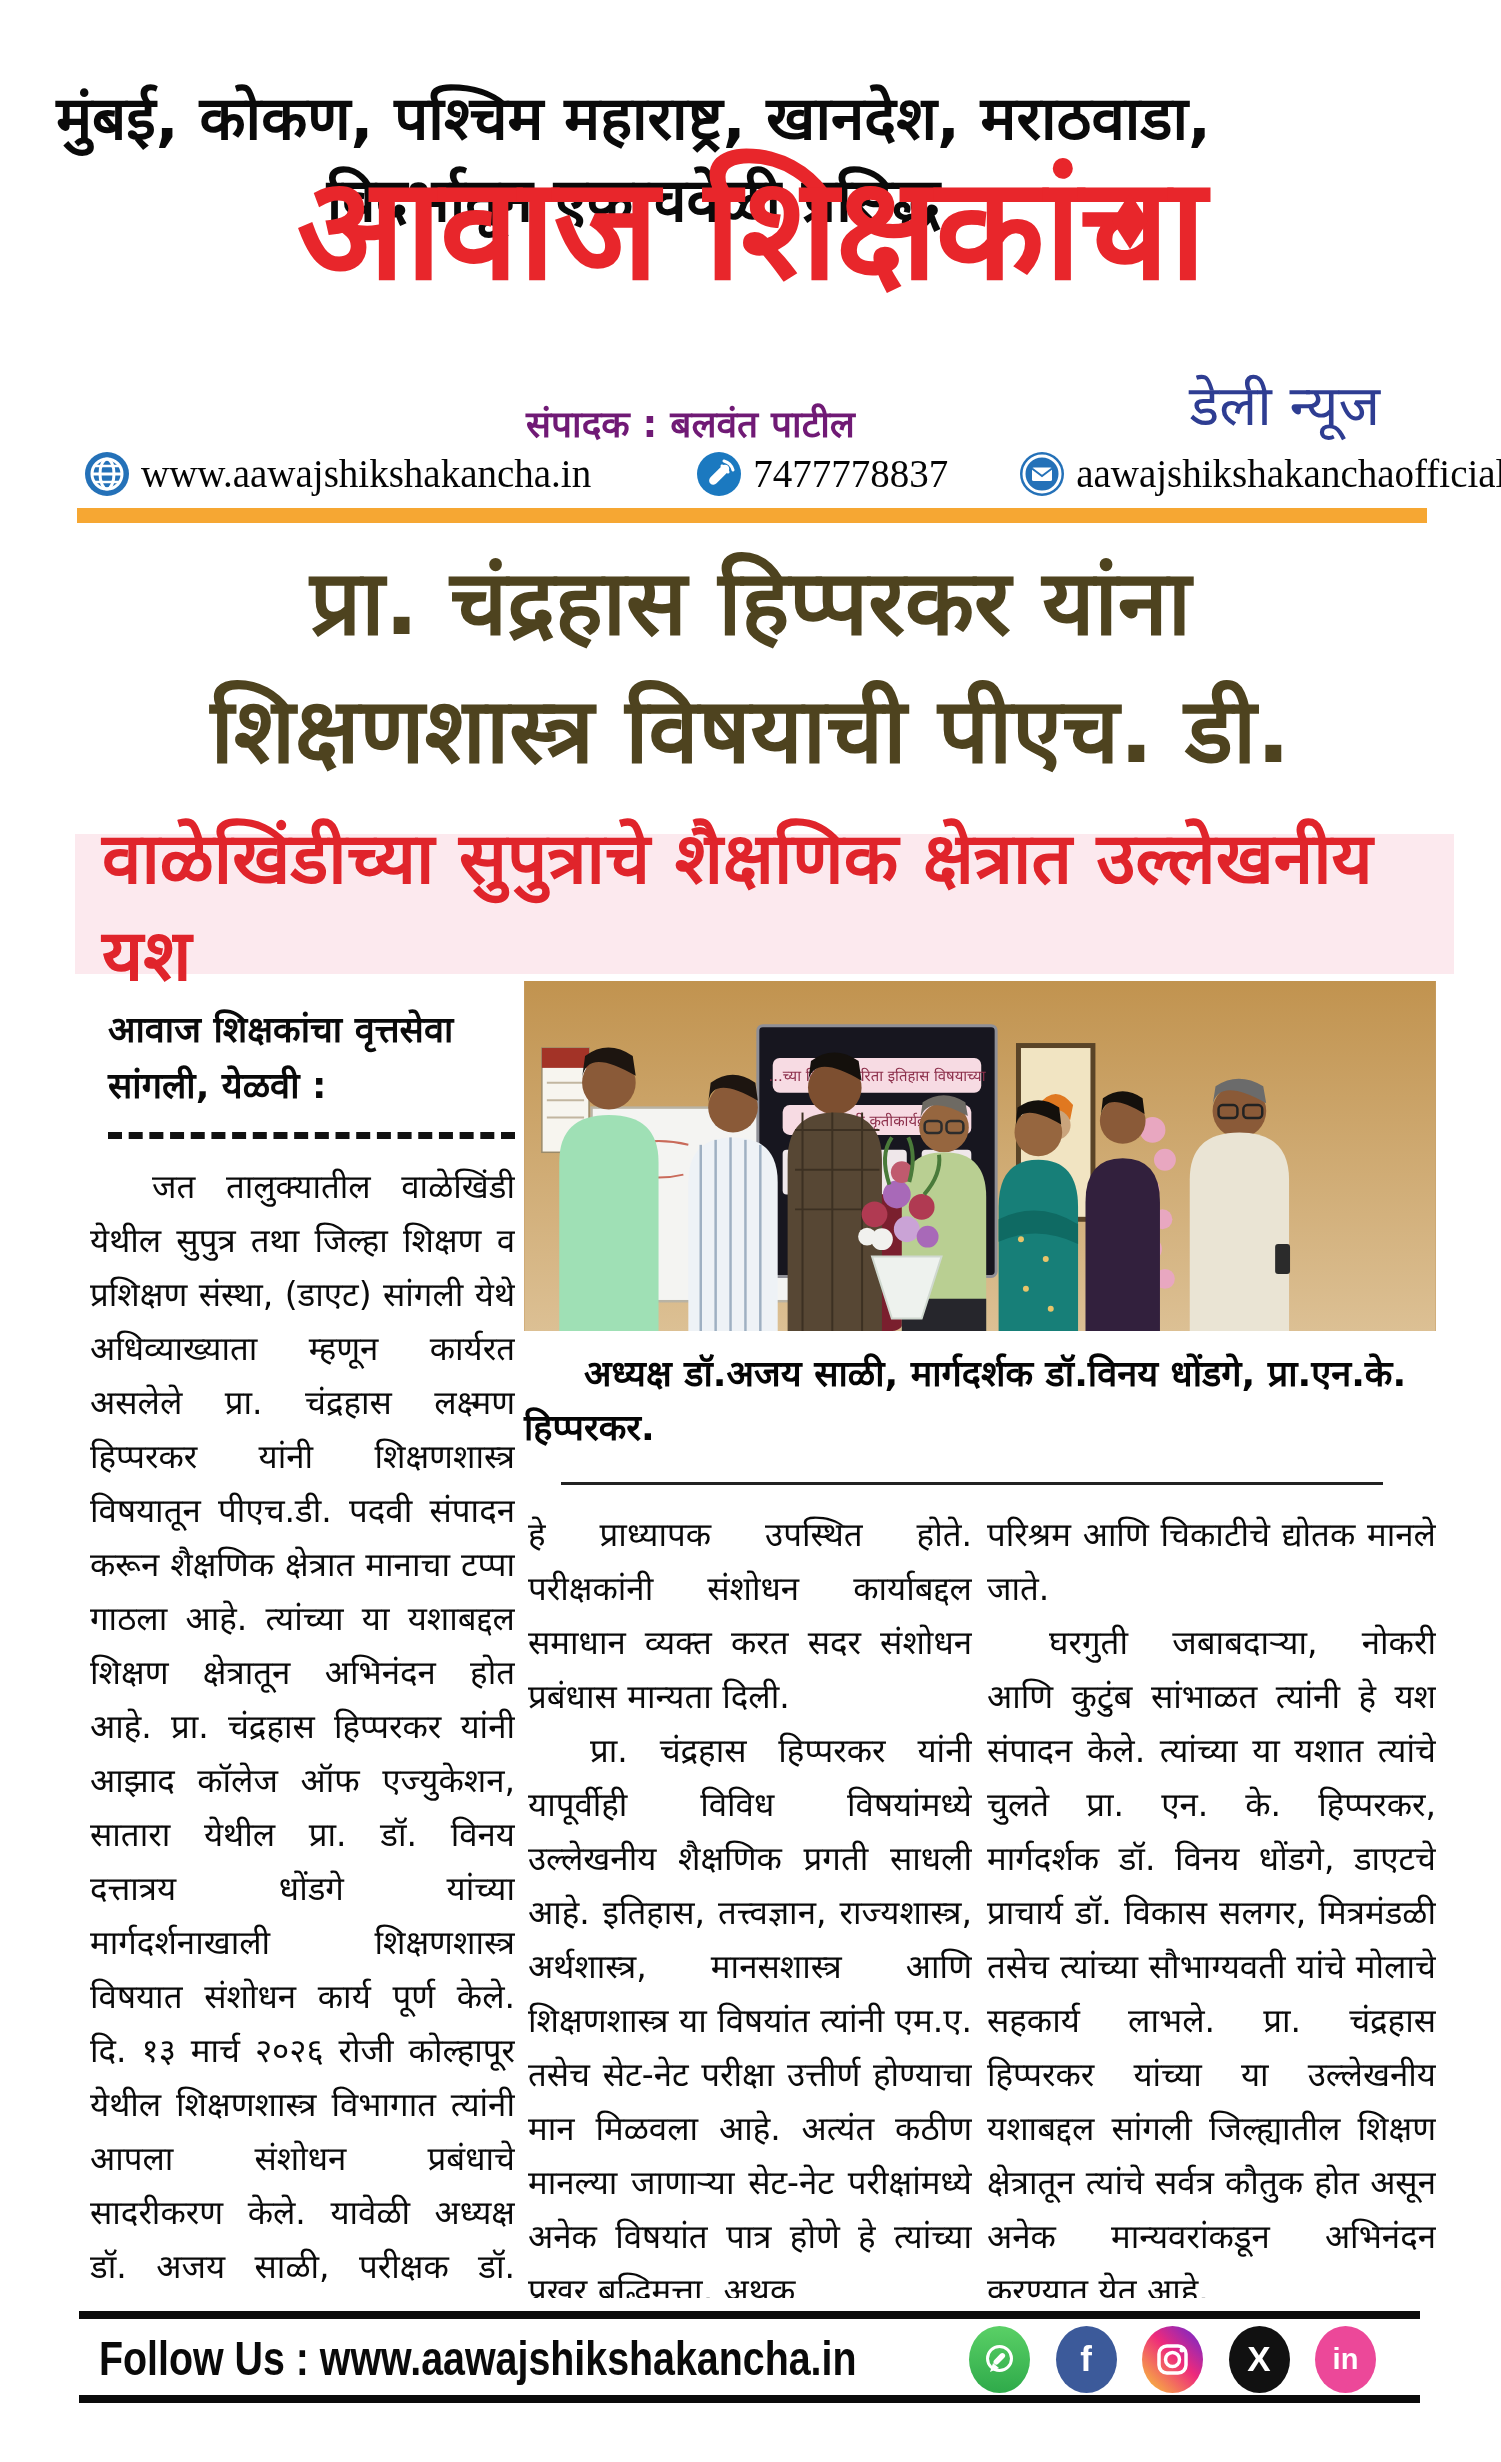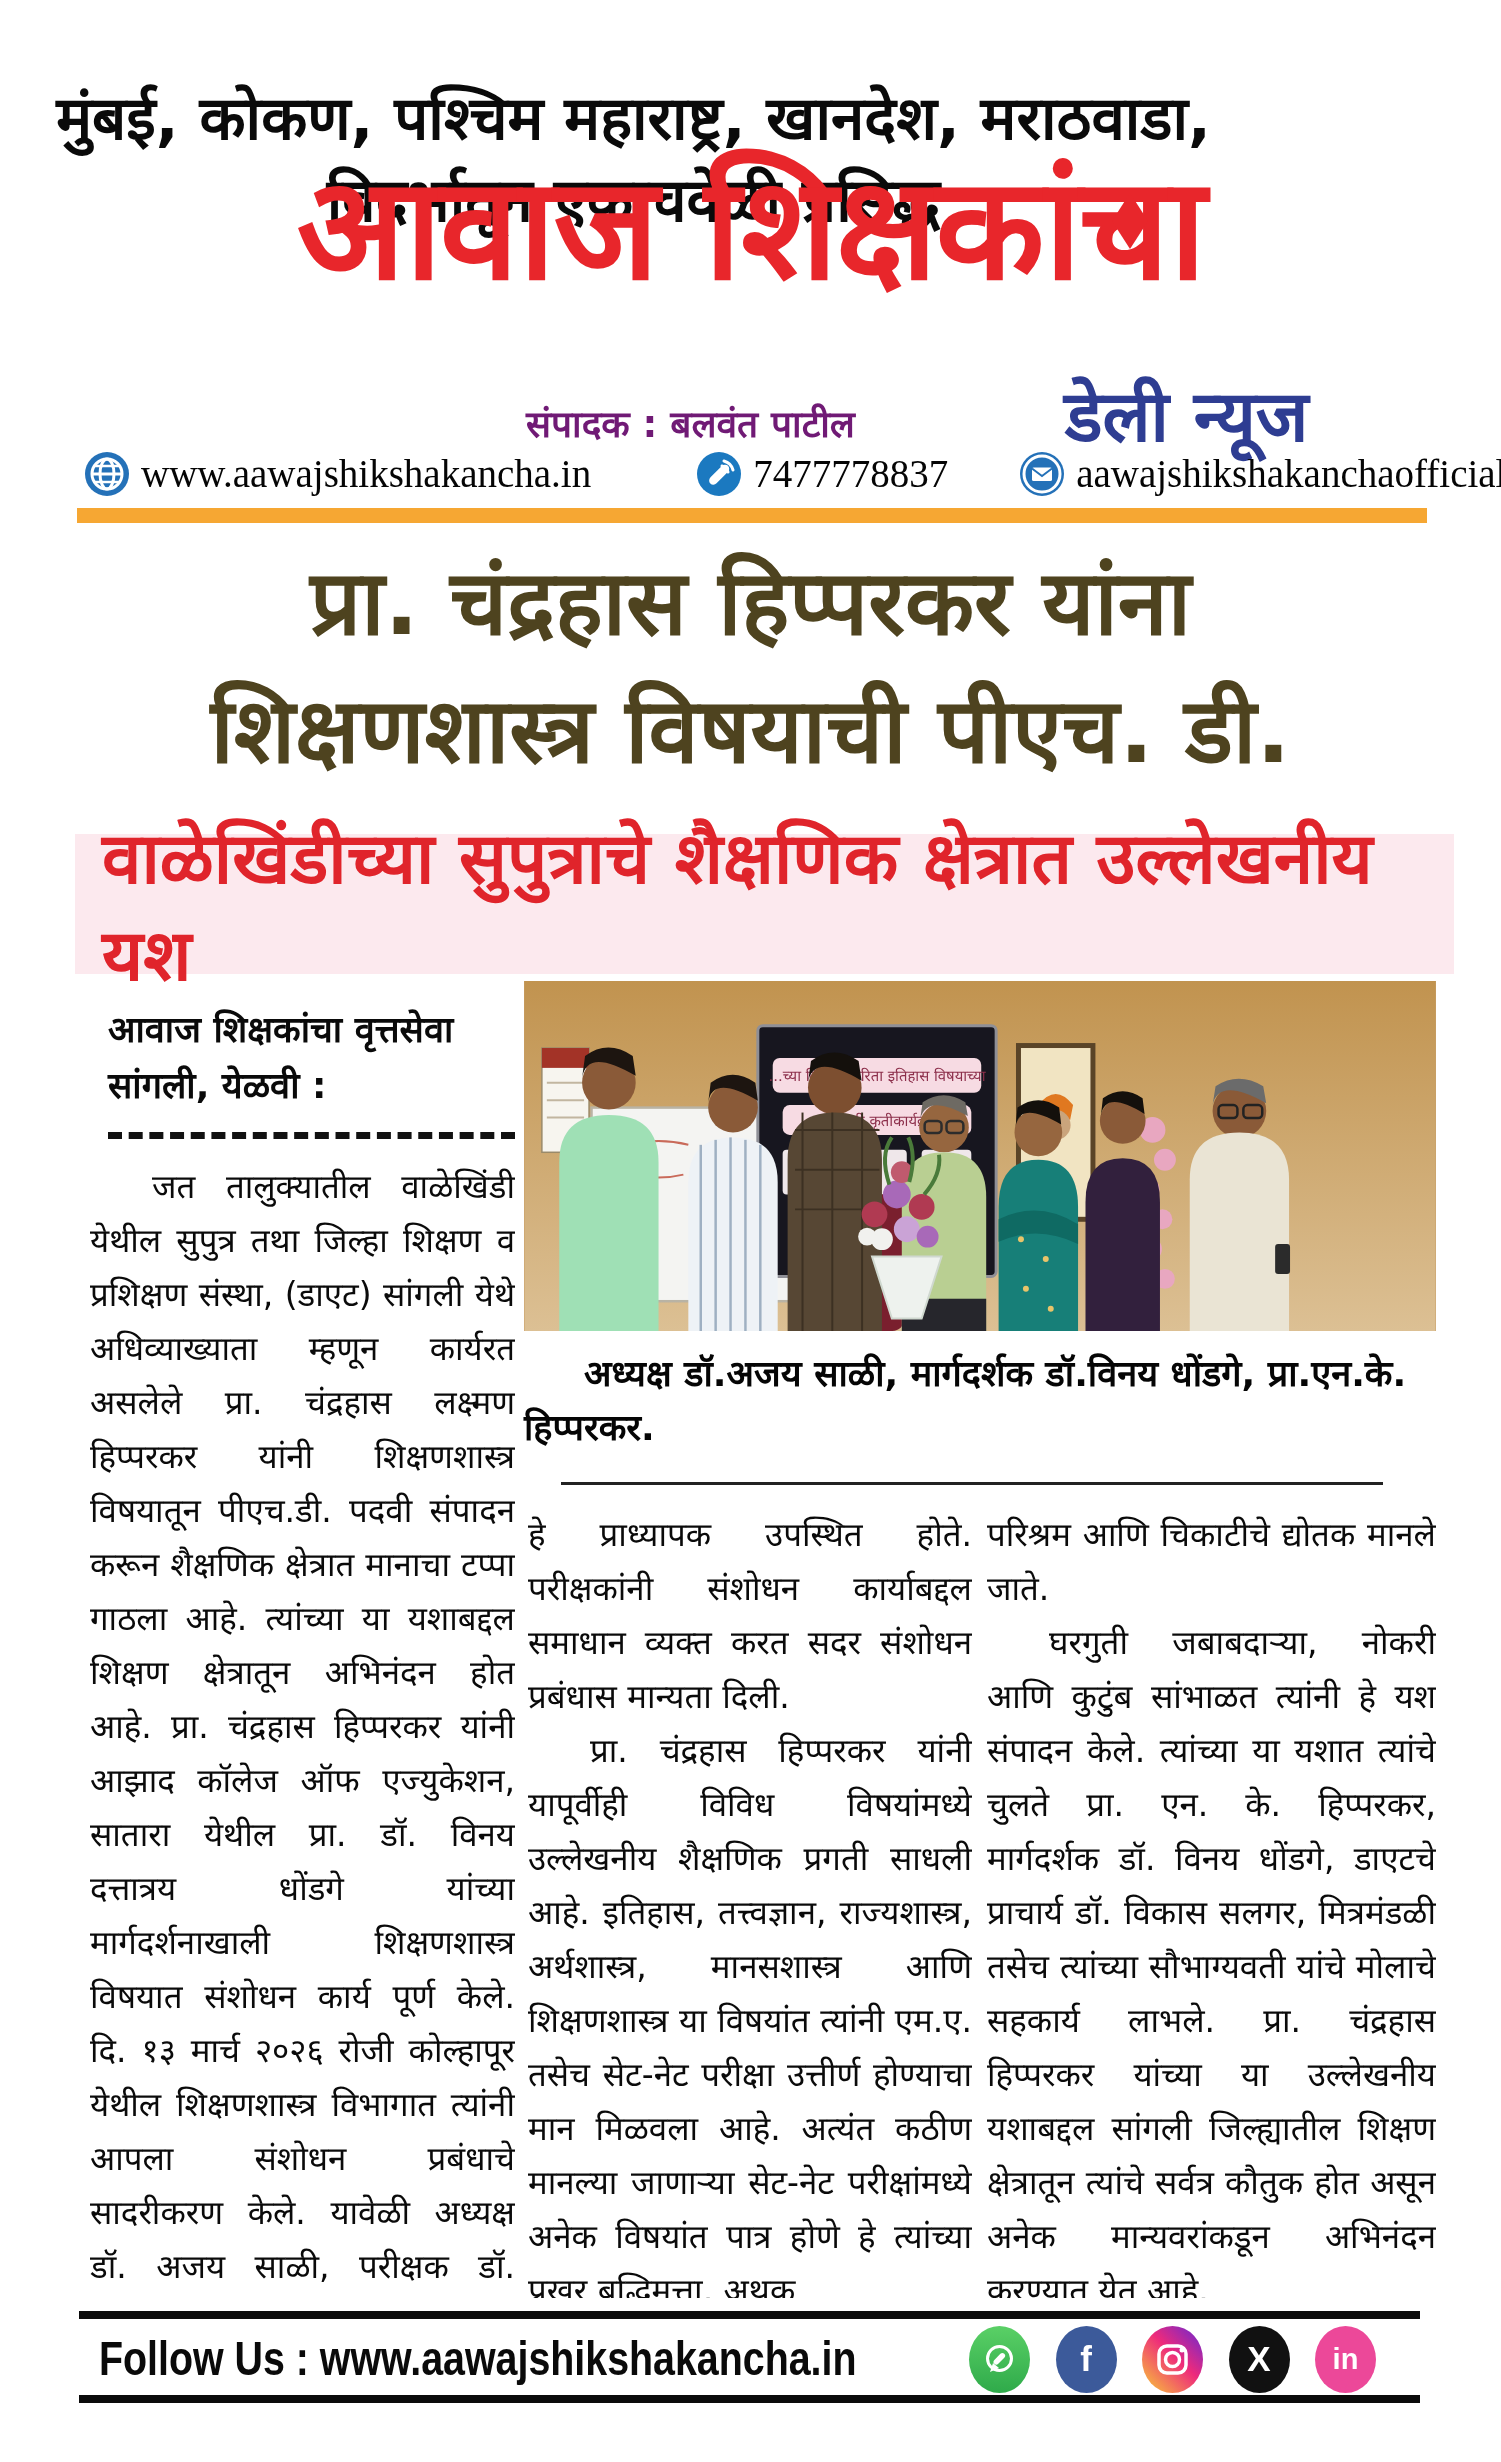--- a/index.html
+++ b/index.html
@@ -5,21 +5,21 @@
   html,body{margin:0;padding:0;background:#ffffff;}
   body{width:1501px;height:2462px;position:relative;font-family:"DejaVu Sans",sans-serif;color:#111;}
   .abs{position:absolute;}
   .center{text-align:center;}
 
   
   .tagline{top:75px;left:0;width:1267px;font-size:60px;font-weight:bold;color:#0a0a0a;}
   .paper-title{top:154px;left:0;width:1501px;font-size:142px;line-height:1.05;font-weight:bold;color:#e8262b;letter-spacing:-2px;}
   .diamond{top:193px;left:1112px;}
   .editor-line{top:397px;left:318px;width:745px;font-size:37px;font-weight:bold;color:#701a75;text-align:center;}
-  .edition{top:365px;left:993px;width:387px;font-size:71px;font-weight:bold;color:#2e3d92;text-align:center;}
+  .edition{top:365px;left:993px;width:387px;font-size:56px;font-weight:normal;color:#2e3d92;text-align:right;}
 
   .contact-row{top:446px;left:84px;width:1346px;height:55px;display:flex;align-items:center;gap:16px;
                font-family:"Liberation Serif",serif;font-size:39px;color:#050505;}
   .contact-item{display:flex;align-items:center;gap:11px;white-space:nowrap;}
   .contact-item.web{margin-right:89px;}
   .contact-item.phone{margin-right:55px;}
   .cicon{width:46px;height:46px;flex:0 0 auto;}
 
   .orange-rule{top:508px;left:77px;width:1350px;height:15px;background:#f6a733;}
 

